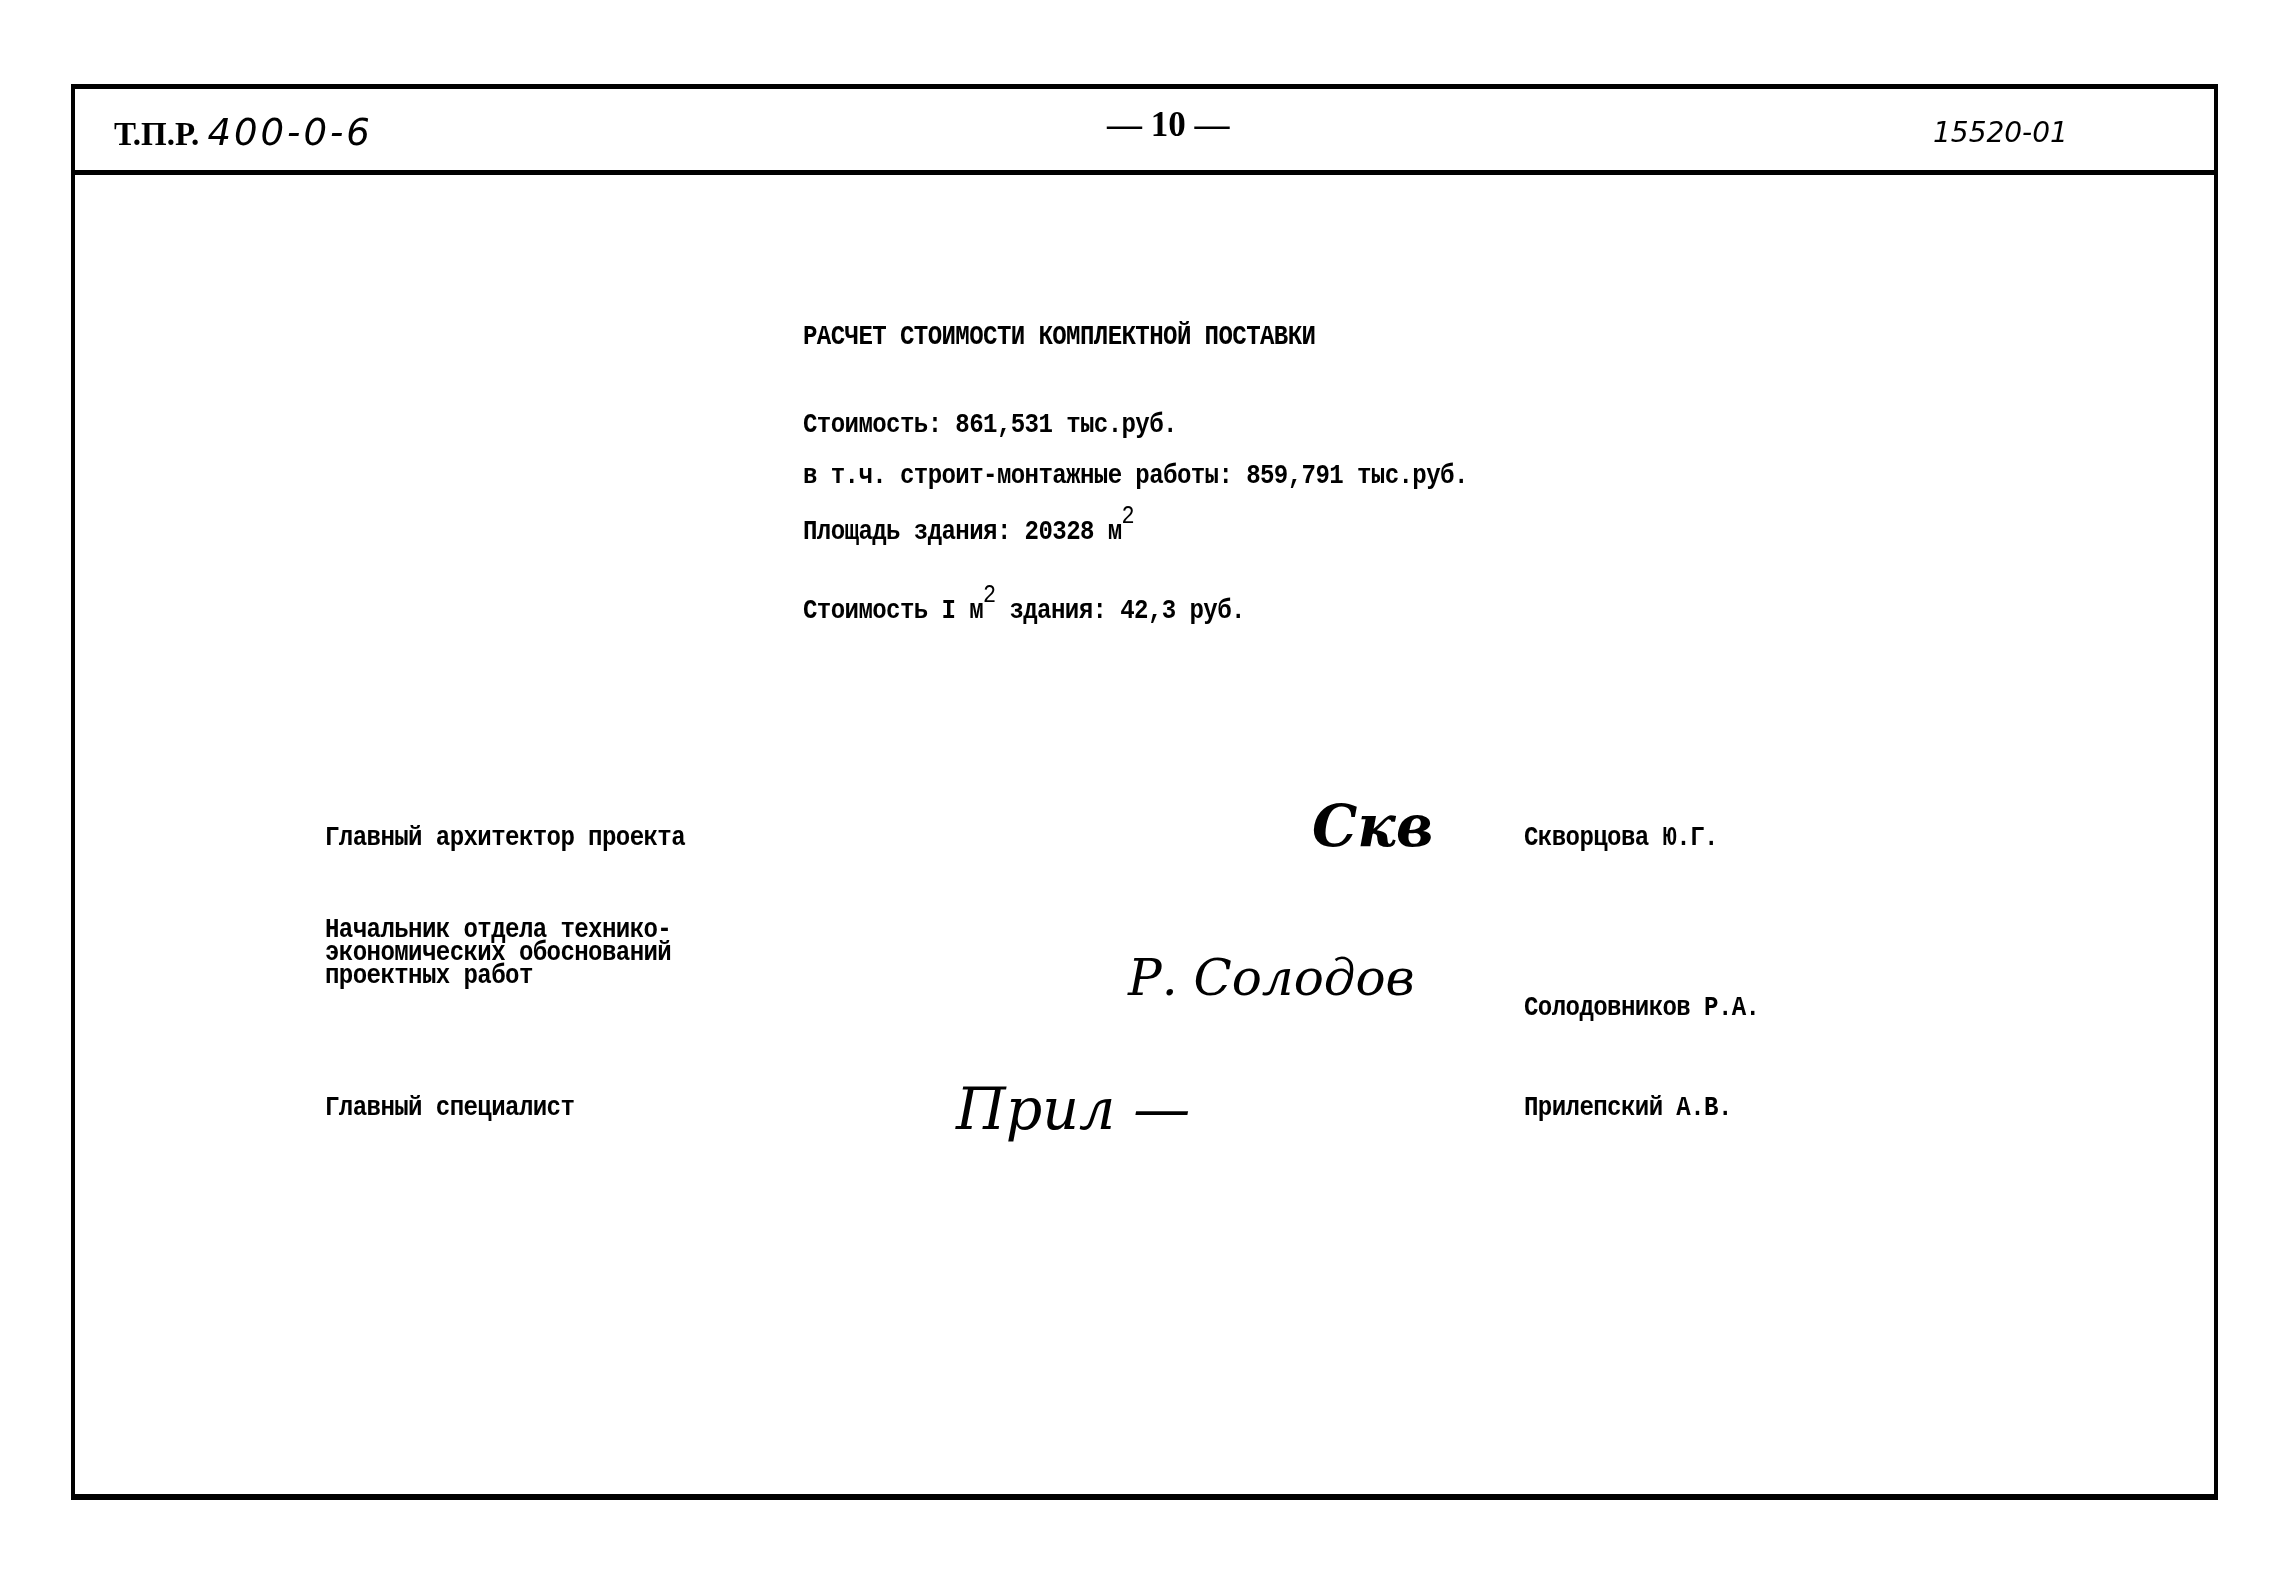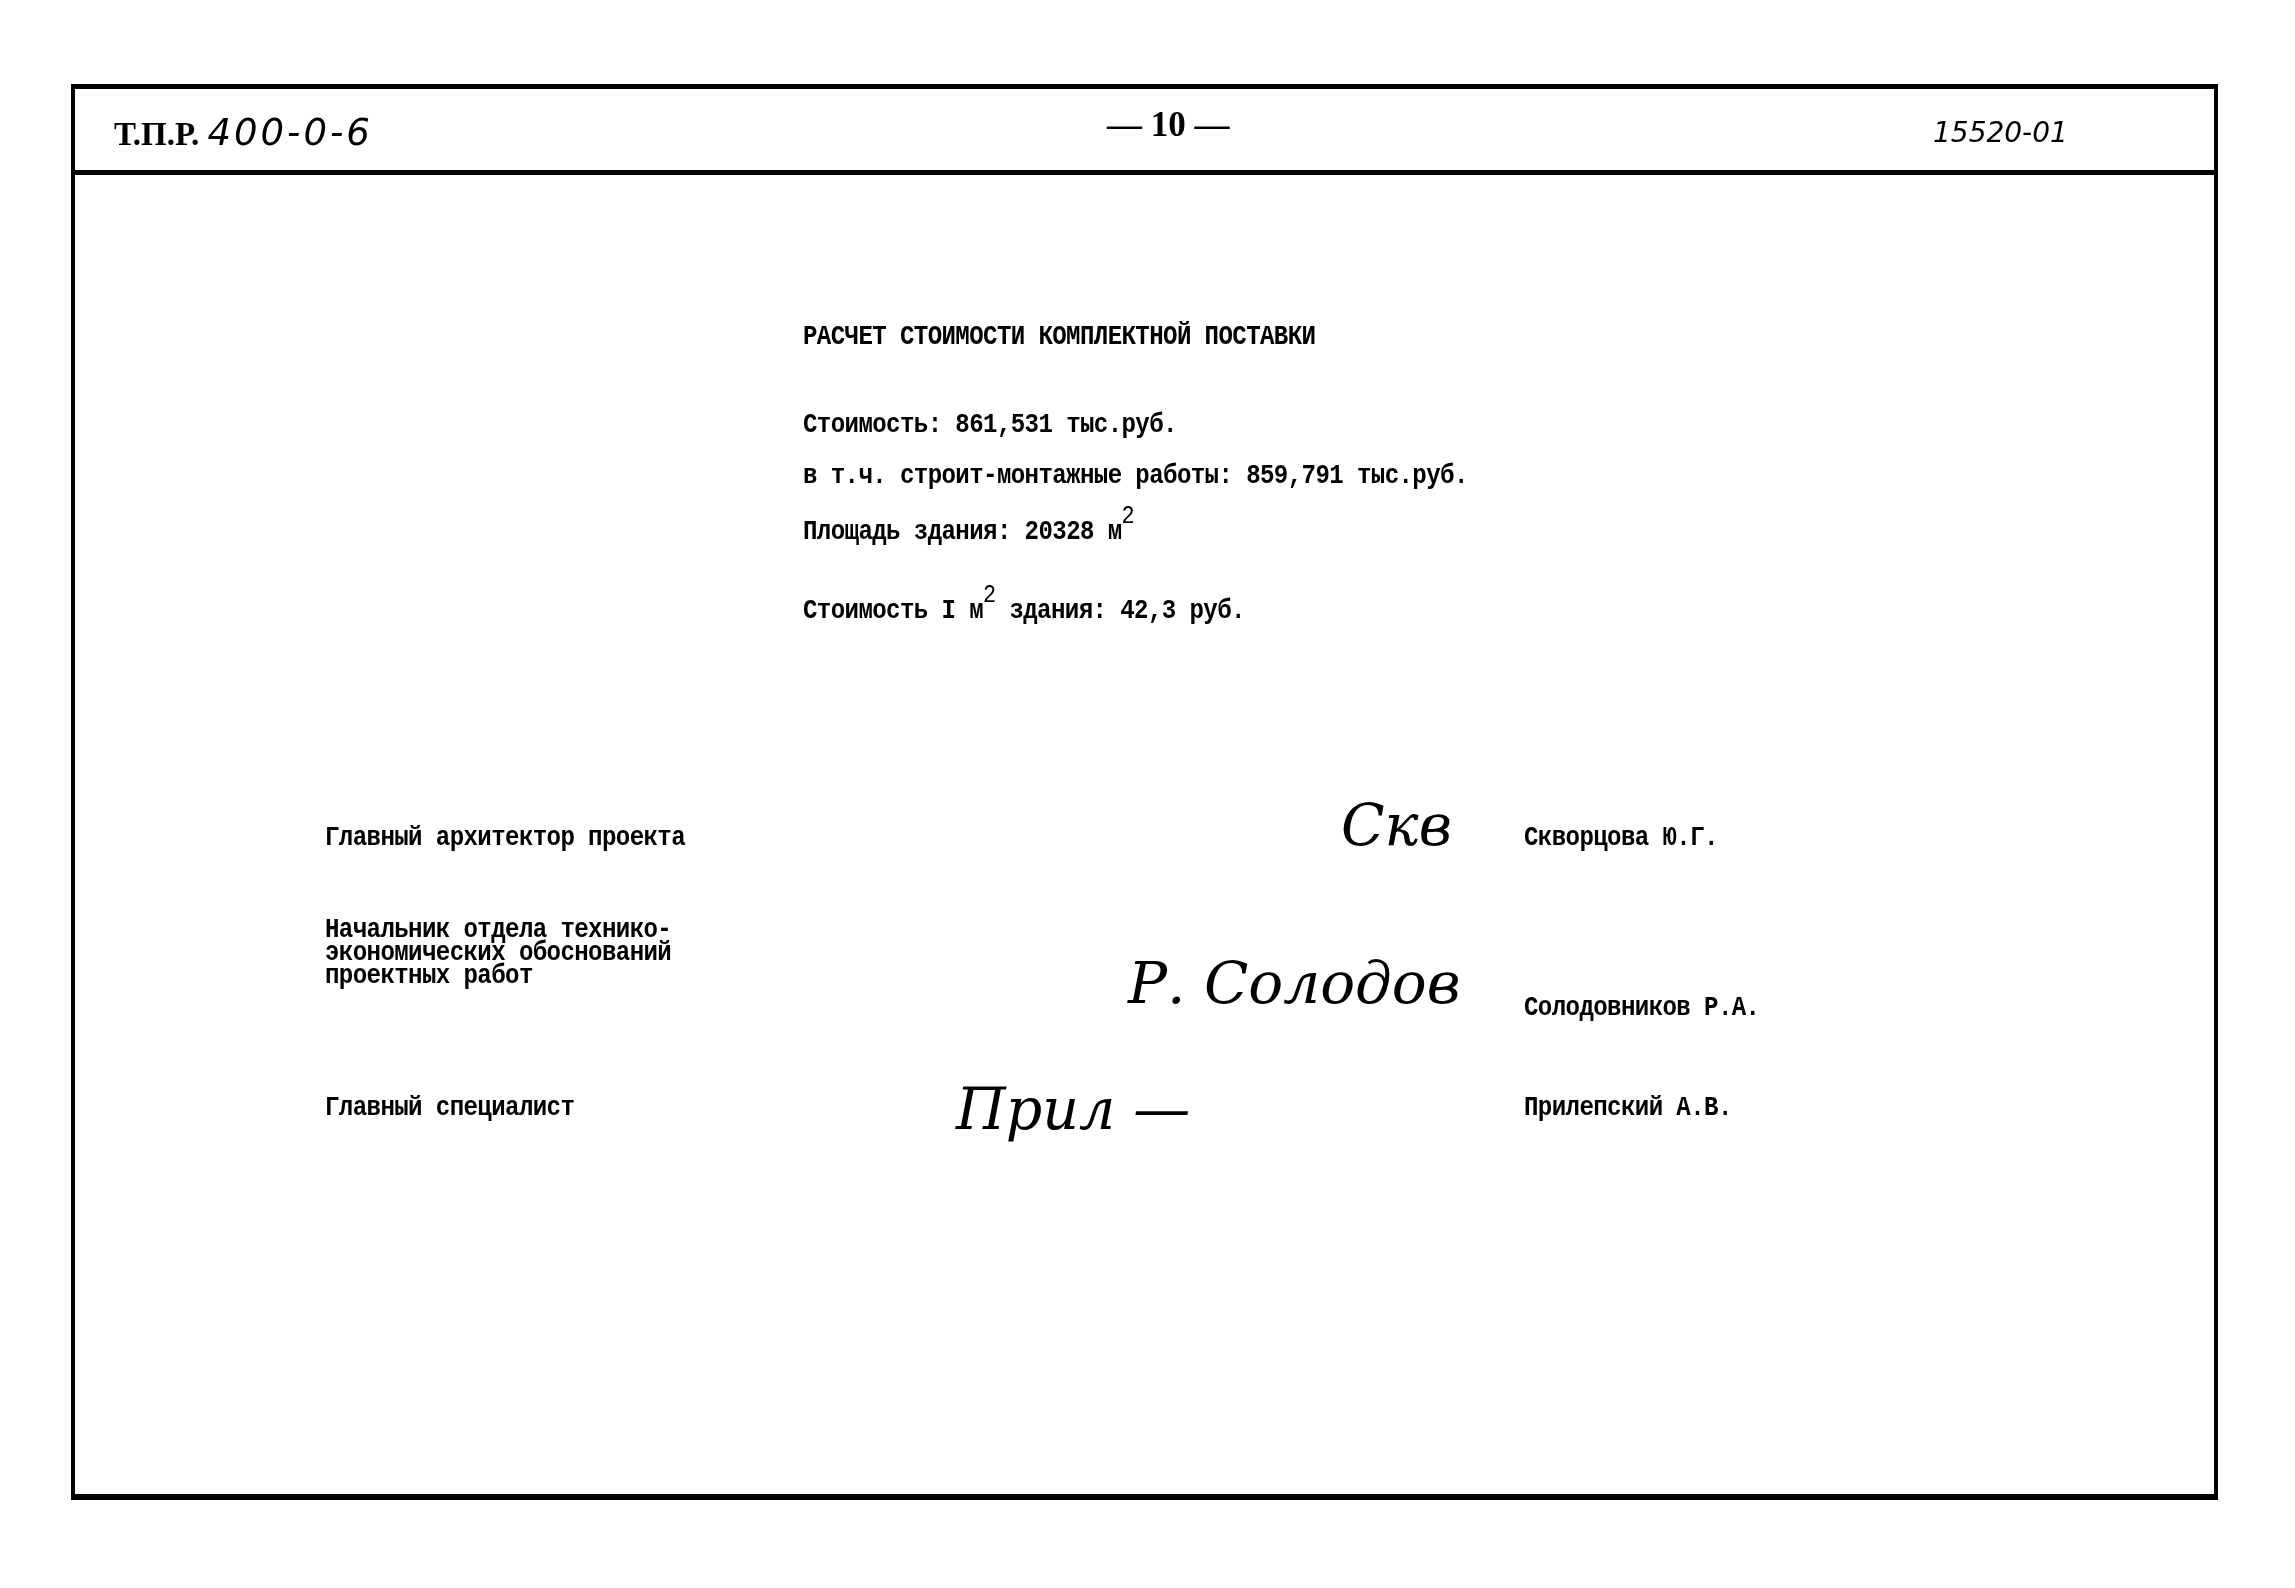--- a/index.html
+++ b/index.html
@@ -49,27 +49,27 @@
   <span>Площадь здания:</span>
   <span>20328 м</span><sup>2</sup>
 </div>
 <div class="text" style="left:803px; top:581px;">
   <span>Стоимость I м</span><sup>2</sup>
   <span>здания:</span>
   <span>42,3 руб.</span>
 </div>
 
 <div class="text" style="left:325px; top:822px;">Главный архитектор проекта</div>
-<div class="sig" style="left:1341px; top:792px;">Скв</div>
+<div class="sig" style="left:1312px; top:792px;font-weight:bold;">Скв</div>
 <div class="text" style="left:1524px; top:822px;">Скворцова Ю.Г.</div>
 
 <div class="text" style="left:325px; top:918px; line-height:23px;">
   <div>Начальник отдела технико-</div>
   <div>экономических обоснований</div>
   <div>проектных работ</div>
 </div>
-<div class="sig" style="left:1128px; top:949px; font-size:58px;">Р. Солодов</div>
+<div class="sig" style="left:1128px; top:949px; font-size:50px;">Р. Солодов</div>
 <div class="text" style="left:1524px; top:992px;">Солодовников Р.А.</div>
 
 <div class="text" style="left:325px; top:1092px;">Главный специалист</div>
 <div class="sig" style="left:956px; top:1076px;text-align:right;">Прил —</div>
 <div class="text" style="left:1524px; top:1092px;">Прилепский А.В.</div>
 
 
 </body></html>

